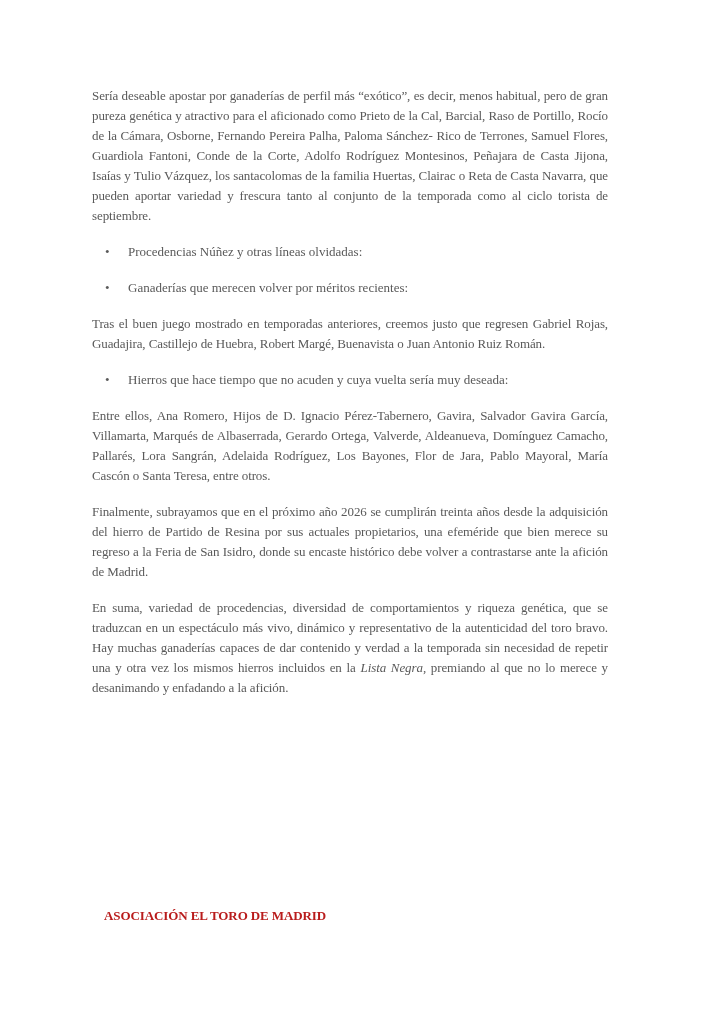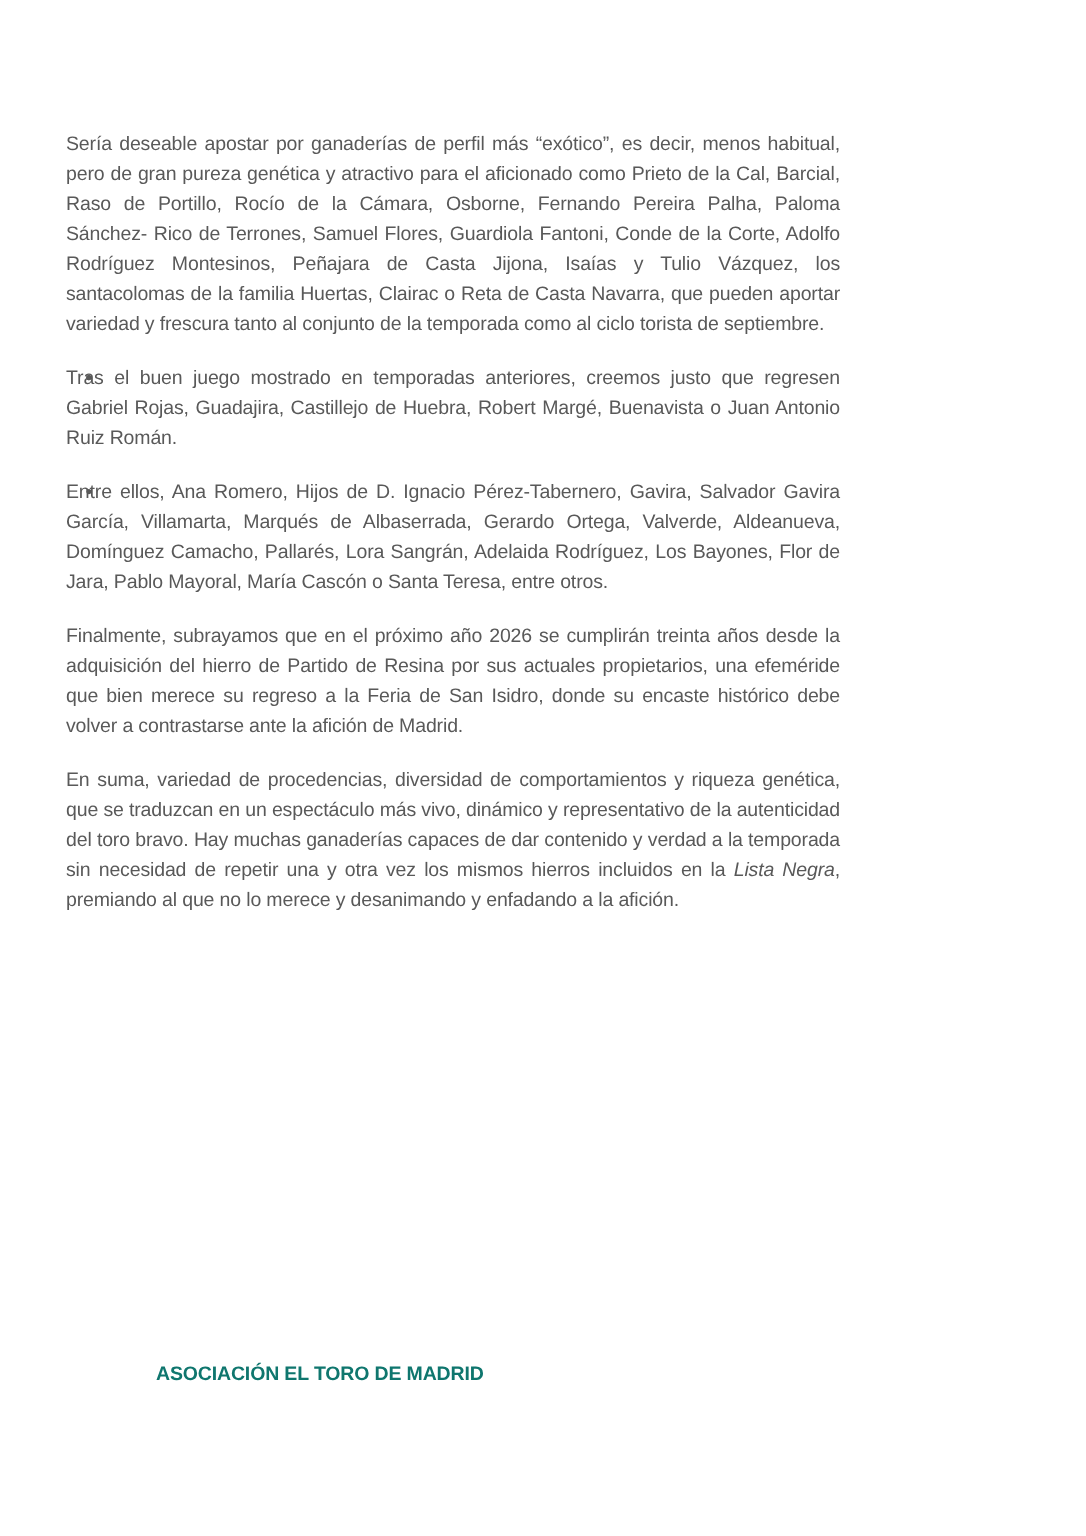--- a/index.html
+++ b/index.html
@@ -10,24 +10,25 @@
   body {
     width: 724px;
     height: 1024px;
     position: relative;
     font-family: "Liberation Sans", sans-serif;
   }
   .page {
     box-sizing: border-box;
     width: 724px;
     height: 1024px;
-    padding: 86px 104px 0 44px;
+    padding: 86px 104px 0 92px;
     background: #ffffff;
     position: relative;
     overflow: hidden;
+    font-family: Liberation Serif, serif;
   }
   .content {
     width: 516px;
   }
   .para {
     margin: 0 0 16px 0;
     font-size: 13px;
     line-height: 20px;
     color: #595959;
     text-align: justify;
@@ -53,32 +54,32 @@
     line-height: 20px;
     color: #595959;
   }
   .footer {
     position: absolute;
     left: 104px;
     top: 906px;
     font-size: 13px;
     line-height: 20px;
     font-weight: bold;
-    color: #0f766e;
+    color: #b91c1c;
     letter-spacing: -0.1px;
   }
 </style>
 </head>
 <body>
 
 <div class="page">
   <div class="content" id="document-content">
       <p class="para"><span>Sería deseable apostar por ganaderías de perfil más “exótico”, es decir, menos habitual, pero de gran pureza genética y atractivo para el aficionado como Prieto de la Cal, Barcial, Raso de Portillo, Rocío de la Cámara, Osborne, Fernando Pereira Palha, Paloma Sánchez- Rico de Terrones, Samuel Flores, Guardiola Fantoni, Conde de la Corte, Adolfo Rodríguez Montesinos, Peñajara de Casta Jijona, Isaías y Tulio Vázquez, los santacolomas de la familia Huertas, Clairac o Reta de Casta Navarra, que pueden aportar variedad y frescura tanto al conjunto de la temporada como al ciclo torista de septiembre.</span></p>
-      <div class="bullet-row"><span class="bullet-marker">•</span></div>
-      <div class="bullet-row"><span class="bullet-marker">•</span></div>
+      <div class="bullet-row"><span class="bullet-marker">•</span><span><span>Procedencias Núñez y otras líneas olvidadas:</span></span></div>
+      <div class="bullet-row"><span class="bullet-marker">•</span><span><span>Ganaderías que merecen volver por méritos recientes:</span></span></div>
       <p class="para"><span>Tras el buen juego mostrado en temporadas anteriores, creemos justo que regresen Gabriel Rojas, Guadajira, Castillejo de Huebra, Robert Margé, Buenavista o Juan Antonio Ruiz Román.</span></p>
-      <div class="bullet-row"><span class="bullet-marker">•</span></div>
+      <div class="bullet-row"><span class="bullet-marker">•</span><span><span>Hierros que hace tiempo que no acuden y cuya vuelta sería muy deseada:</span></span></div>
       <p class="para"><span>Entre ellos, Ana Romero, Hijos de D. Ignacio Pérez-Tabernero, Gavira, Salvador Gavira García, Villamarta, Marqués de Albaserrada, Gerardo Ortega, Valverde, Aldeanueva, Domínguez Camacho, Pallarés, Lora Sangrán, Adelaida Rodríguez, Los Bayones, Flor de Jara, Pablo Mayoral, María Cascón o Santa Teresa, entre otros.</span></p>
       <p class="para"><span>Finalmente, subrayamos que en el próximo año 2026 se cumplirán treinta años desde la adquisición del hierro de Partido de Resina por sus actuales propietarios, una efeméride que bien merece su regreso a la Feria de San Isidro, donde su encaste histórico debe volver a contrastarse ante la afición de Madrid.</span></p>
       <p class="para"><span>En suma, variedad de procedencias, diversidad de comportamientos y riqueza genética, que se traduzcan en un espectáculo más vivo, dinámico y representativo de la autenticidad del toro bravo. Hay muchas ganaderías capaces de dar contenido y verdad a la temporada sin necesidad de repetir una y otra vez los mismos hierros incluidos en la </span><em>Lista Negra</em><span>, premiando al que no lo merece y desanimando y enfadando a la afición.</span></p>
     </div>
   <div class="footer">ASOCIACIÓN EL TORO DE MADRID</div>
 </div>
 
 </body></html>

